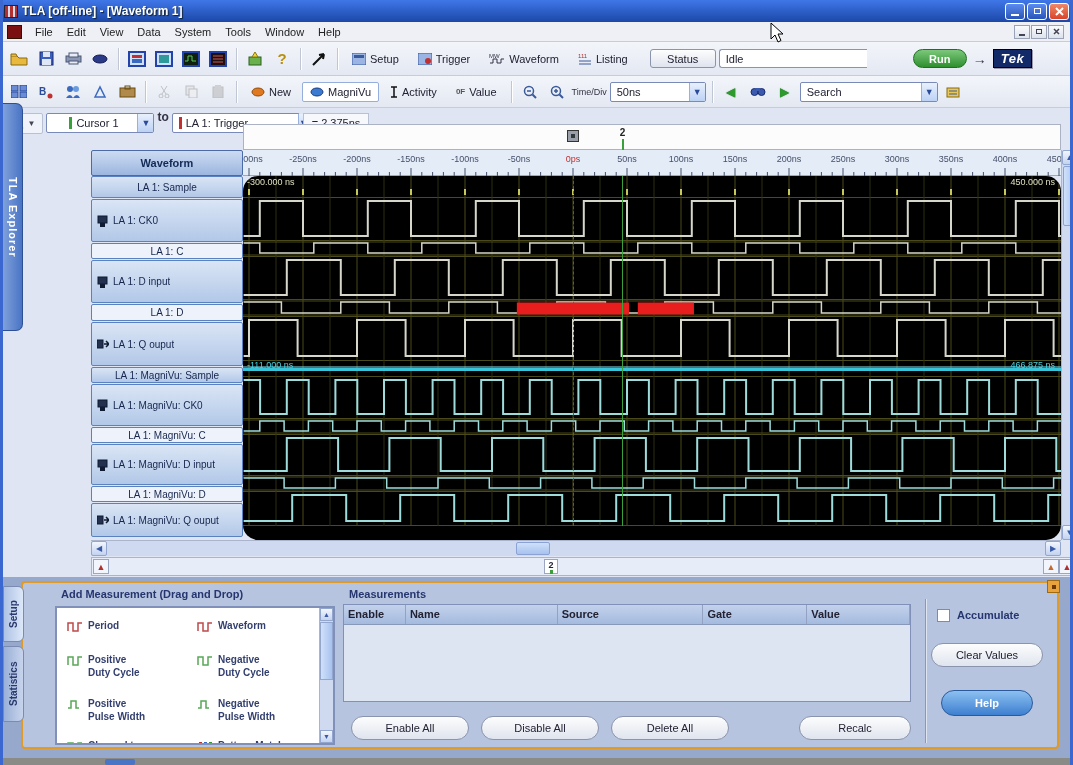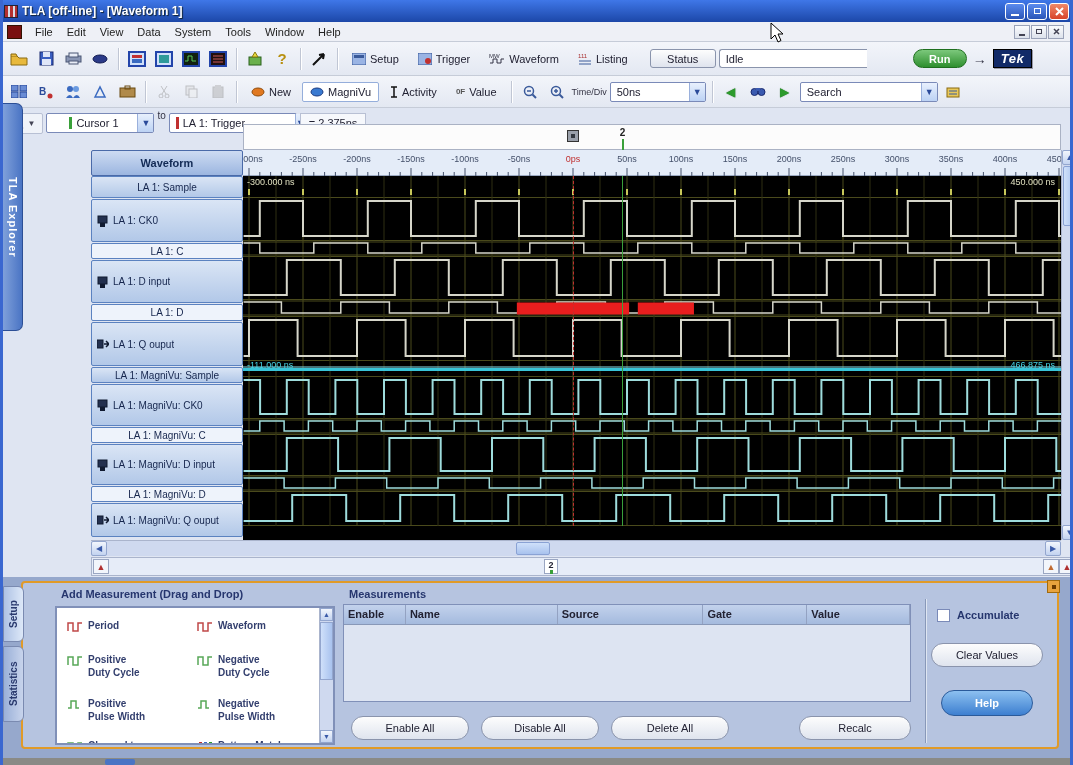--- a/index.html
+++ b/index.html
@@ -71,21 +71,21 @@
     background:linear-gradient(#cddbf2,#9cb6e0);border:1px solid #4a6aa8;border-radius:2px;
     display:flex;align-items:center;justify-content:center;font-size:11px;font-weight:bold;color:#122a55;}
   .ruler{position:absolute;left:240px;top:150px;width:818px;height:26px;background:#e4ecf8;border-bottom:1px solid #9aa8c0;}
   .labels{position:absolute;left:88px;top:176px;width:152px;height:364px;}
   .lab{width:152px;position:relative;border:1px solid #5b82c0;border-radius:2px;
     background:linear-gradient(#dae5f5,#b2c8e8);display:flex;align-items:center;font-size:10px;color:#15254d;}
   .lab.center{justify-content:center;}
   .lab.thin{background:#eef3fb;}
   .lab .txt{white-space:nowrap;overflow:hidden;}
   .lab .ic{margin:0 4px 0 5px;display:flex;}
-  .lanes{position:absolute;left:240px;top:176px;width:818px;height:364px;background:#000;overflow:hidden;}
+  .lanes{position:absolute;left:240px;top:176px;width:818px;height:364px;background:#000;overflow:hidden;border-radius:15px;}
   .lane{position:relative;}
   .overlay-line{position:absolute;top:0;height:350px;width:0;}
   
   .vscroll{position:absolute;left:1058px;top:150px;width:15px;height:390px;background:#cfd9ef;border-left:1px solid #aab4cc;}
   .sbtn{position:absolute;left:0;width:15px;height:15px;background:linear-gradient(#f2f6fd,#c3d3f0);
     border:1px solid #93a6ce;border-radius:2px;color:#3a5aa8;font-size:8px;display:flex;align-items:center;justify-content:center;}
   .vthumb{position:absolute;left:1px;top:16px;width:13px;height:60px;background:linear-gradient(90deg,#cfe0fa,#a8c2ee);border:1px solid #8aa2d4;border-radius:2px;}
   .hscroll{position:absolute;left:88px;top:540px;width:970px;height:16px;background:#cfd9ef;border-top:1px solid #aab4cc;}
   .hbtn{position:absolute;top:0;width:16px;height:15px;background:linear-gradient(#f2f6fd,#c3d3f0);
     border:1px solid #93a6ce;border-radius:2px;color:#3a5aa8;font-size:8px;display:flex;align-items:center;justify-content:center;}
@@ -408,21 +408,21 @@
       <span style="font-size:11px;color:#445;">△</span>
       <span style="font-size:8px;color:#445;">▼</span>
       </span>
     <span class="combo" style="width:108px;padding-left:16px;">
       <span class="val" style="flex:1;">
           <span class="ctick" style="background:#3aa03a;"></span>
           <span>Cursor 1</span>
         </span>
       <span class="btn">▼</span>
       </span>
-    <span class="small-label" style="font-size:10px;position:relative;top:-3px;">to</span>
+    <span class="small-label" style="font-size:12px;position:relative;top:-3px;font-weight:bold;">to</span>
     <span class="combo" style="width:128px;gap:44px;">
       <span class="val" style="flex:1;">
           <span class="ctick" style="background:#c03030;"></span>
           <span>LA 1: Trigger</span>
         </span>
       <span class="btn">▼</span>
       </span>
     <span class="delta-val">= 2.375ns</span>
   </div>
 

